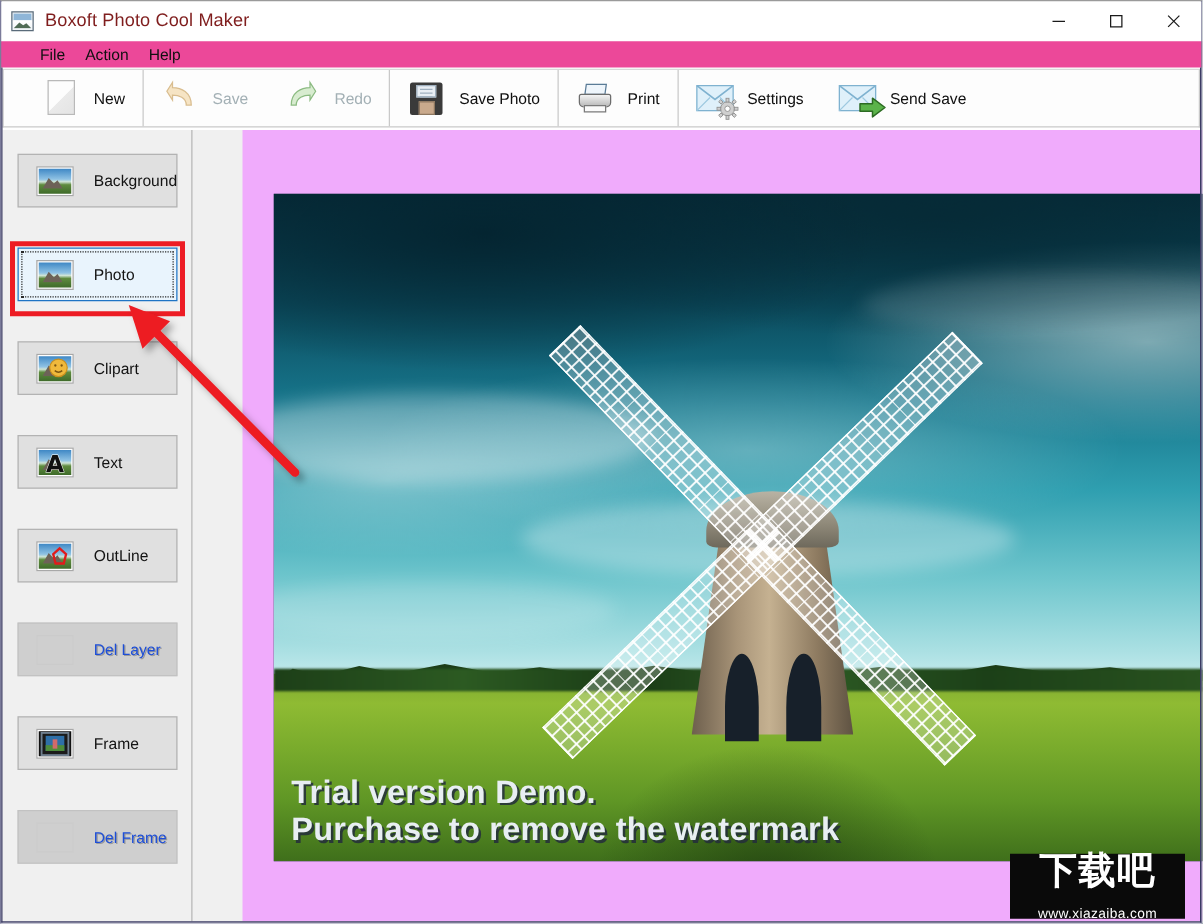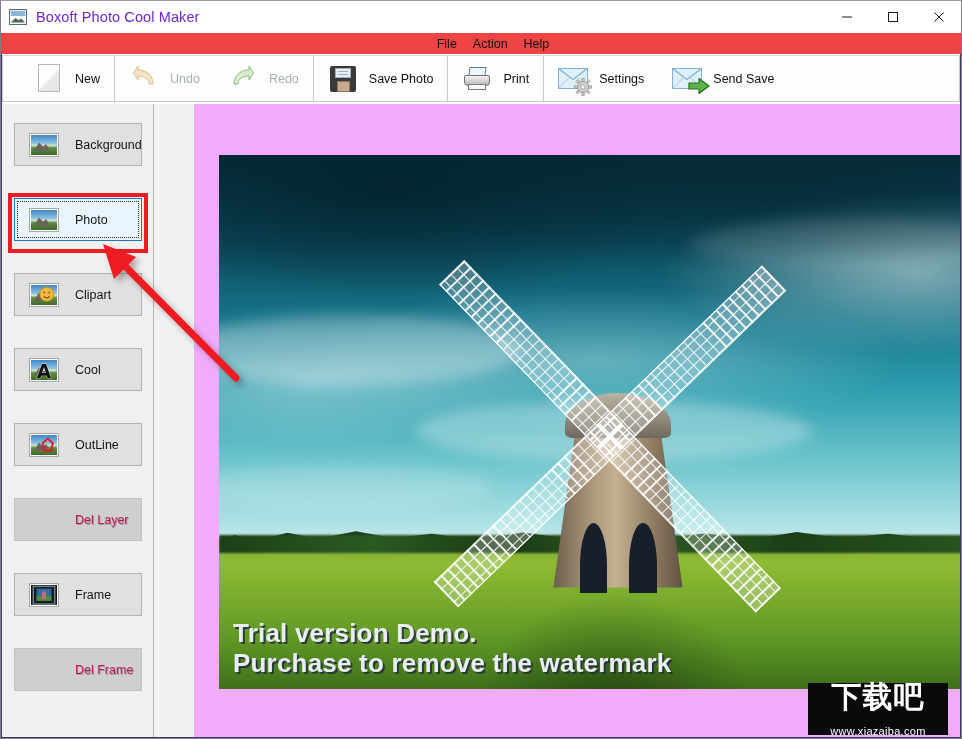--- a/index.html
+++ b/index.html
@@ -48,21 +48,21 @@
   }
   .title-icon::after {
     content: "";
     position: absolute;
     left: 1px; top: 1px; right: 1px; height: 5px;
     background: #8fb6d8;
   }
   .title-text {
     margin-left: 9px;
     font-size: 14.5px;
-    color: #6d28d9;
+    color: #7f1d1d;
     letter-spacing: 0.1px;
     white-space: nowrap;
   }
   .win-controls {
     position: absolute;
     right: 0; top: 0;
     height: 33px;
     display: flex;
   }
   .win-btn {
@@ -72,26 +72,25 @@
     border: none;
     cursor: default;
   }
   .win-btn svg { display: block; }
 
   
   .menubar {
     position: absolute;
     left: 0; top: 33px;
     width: 962px; height: 21px;
-    background: #ef4444;
+    background: #ec4899;
     display: flex;
     align-items: center;
     padding-left: 24px;
     box-sizing: border-box;
-    justify-content: center;
   }
   .menu-item {
     font-size: 12.5px;
     color: #101010;
     padding: 2px 8px;
     white-space: nowrap;
     cursor: default;
   }
 
   
@@ -280,21 +279,21 @@
     background: #cfcfcf;
     opacity: .35;
   }
   .side-label {
     font-size: 12.5px;
     color: #131313;
     margin-left: 16px;
     white-space: nowrap;
   }
   .side-btn.disabled .side-label {
-    color: #be185d;
+    color: #1d4ed8;
     text-shadow: 1px 1px 0 #9a9a9a;
   }
   .ov { position: absolute; inset: 0; }
 
   
   .canvas-pane {
     position: absolute;
     left: 153px; top: 0;
     width: 805px; height: 633px;
     background: #f0abfc;
@@ -483,21 +482,21 @@
       </div>
     </div>
 
     <div class="tgroup">
       <div class="tbtn disabled">
         <div class="ticon">
           <svg class="ic-arrow" viewBox="0 0 30 22">
             <path d="M20 19 C20 9 12 5 5 5 L5 1 L0.5 8 L5 15 L5 11 C10 11 16 13 16 19 Z" fill="#f6e4c4" stroke="#d9bd8f" stroke-width="1" transform="translate(4,1)"></path>
           </svg>
         </div>
-        <span class="tlabel">Undo</span>
+        <span class="tlabel">Save</span>
       </div>
       <div class="tbtn disabled">
         <div class="ticon">
           <svg class="ic-arrow" viewBox="0 0 30 22">
             <g transform="translate(26,1) scale(-1,1)">
               <path d="M20 19 C20 9 12 5 5 5 L5 1 L0.5 8 L5 15 L5 11 C10 11 16 13 16 19 Z" fill="#d8ecd0" stroke="#8cbb82" stroke-width="1"></path>
             </g>
           </svg>
         </div>
         <span class="tlabel">Redo</span>
@@ -610,21 +609,21 @@
         <span class="side-label">Clipart</span>
       </div>
 
       <div class="side-btn" style="top:244px;">
         <div class="side-ico">
           <div class="thumb"></div>
           <svg class="ov" viewBox="0 0 30 24">
             <text x="15" y="20" font-family="DejaVu Sans, sans-serif" font-size="20" font-weight="bold" text-anchor="middle" fill="#111111" stroke="#ffffff" stroke-width="0.8" paint-order="stroke">A</text>
           </svg>
         </div>
-        <span class="side-label">Cool</span>
+        <span class="side-label">Text</span>
       </div>
 
       <div class="side-btn" style="top:319px;">
         <div class="side-ico">
           <div class="thumb"></div>
           <svg class="ov" viewBox="0 0 30 24">
             <path d="M19 5 L24.5 10 L22.5 18 L15.5 18 L13.5 10 Z" fill="none" stroke="#e01b1b" stroke-width="2"></path>
           </svg>
         </div>
         <span class="side-label">OutLine</span>

